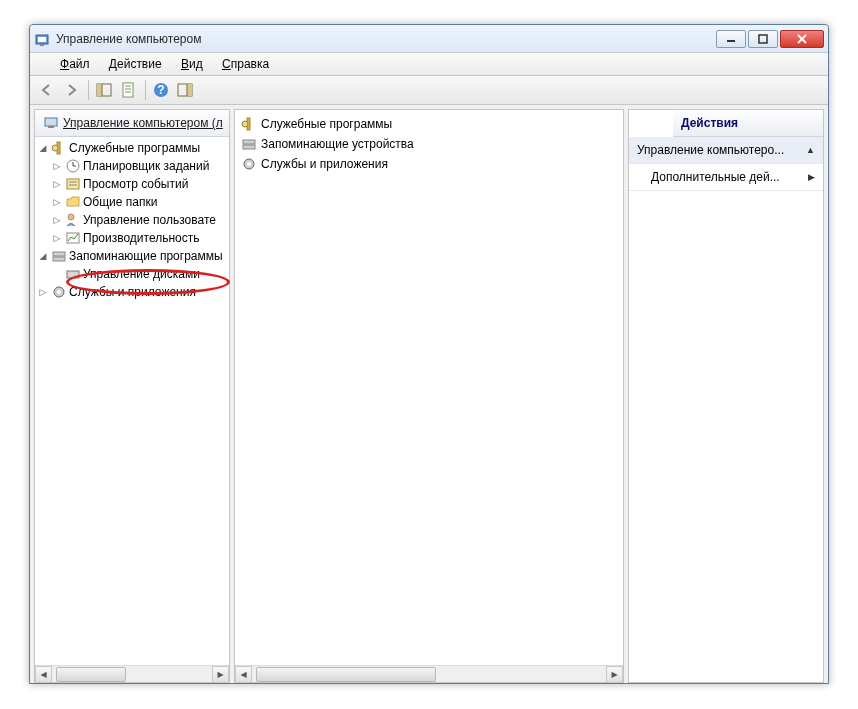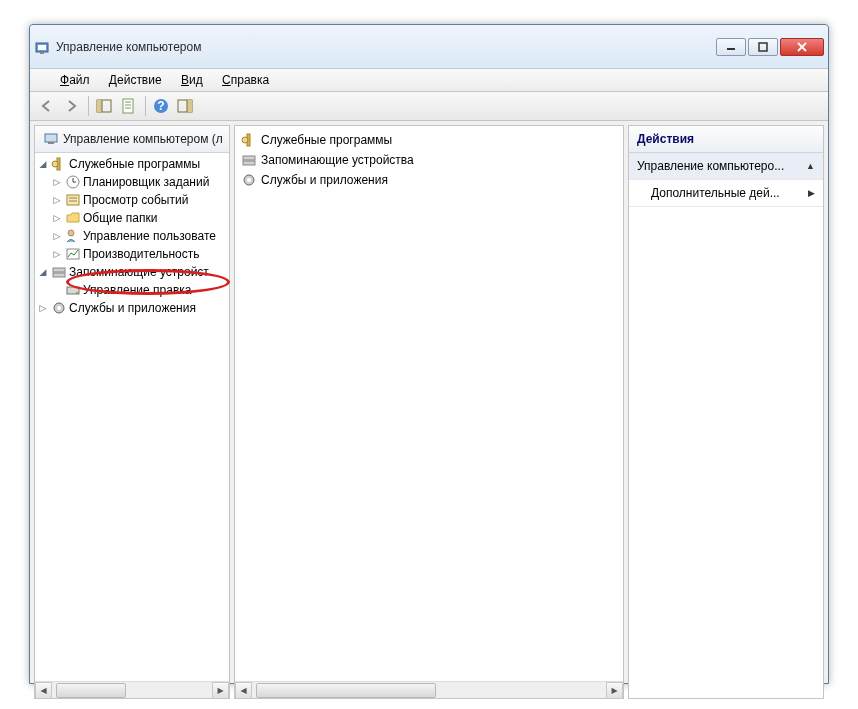--- a/index.html
+++ b/index.html
@@ -1,20 +1,20 @@
 <!DOCTYPE html>
 <html><head>
 <meta charset="utf-8">
 <style>
 * { box-sizing: border-box; margin: 0; padding: 0; font-family: "Segoe UI", Tahoma, sans-serif; font-size: 12px; }
 body { background: #fff; width: 858px; height: 709px; overflow: hidden; }
 
 .window { position: absolute; left: 29px; top: 24px; width: 800px; height: 660px; border: 1px solid #5a7ca0; background: #f0f0f0; box-shadow: 0 0 8px rgba(0,0,0,0.3); border-radius: 4px 4px 0 0; }
 
-.titlebar { height: 44px; background: linear-gradient(#eef4fb, #dde9f7); display: flex; align-items: center; padding: 0 4px; border-radius: 4px 4px 0 0; border-bottom: 1px solid #c0c8d0; }
+.titlebar { height: 28px; background: linear-gradient(#eef4fb, #dde9f7); display: flex; align-items: center; padding: 0 4px; border-radius: 4px 4px 0 0; border-bottom: 1px solid #c0c8d0; }
 .titlebar .app-icon { width: 16px; height: 16px; margin-right: 6px; display: inline-flex; }
 .titlebar .title { flex: 1; color: #2a2a2a; }
 .win-controls { display: flex; }
 .win-btn { width: 30px; height: 18px; margin-left: 2px; border: 1px solid #8898b0; border-radius: 2px; background: linear-gradient(#f8fafd,#dbe5f2); display: flex; align-items: center; justify-content: center; font-size: 10px; color: #333; cursor: default; }
 .win-btn.close { background: linear-gradient(#f08080,#d43a2a); border-color: #a03028; color: #fff; width: 44px; }
 
 .menubar { background: linear-gradient(#fafafa,#ececec); border-bottom: 1px solid #c5c5c5; padding: 2px 22px; }
 .menubar span.menu-item { display: inline-block; padding: 2px 8px; cursor: default; }
 .menubar span.menu-item u { text-decoration: underline; }
 
@@ -22,36 +22,36 @@
 .toolbar .tbtn { width: 22px; height: 22px; border: 1px solid transparent; border-radius: 2px; display: inline-flex; align-items: center; justify-content: center; margin-right: 2px; cursor: default; }
 .toolbar .sep { width: 1px; height: 20px; background: #c0c0c0; margin: 0 4px; }
 
 .content { display: flex; height: 582px; padding: 4px; gap: 4px; }
 .panel { background: #fff; border: 1px solid #c5c5c5; position: relative; overflow: hidden; }
 .panel.left { width: 196px; }
 .panel.mid { flex: 1; }
 .panel.right { width: 196px; }
 
 .col-header { background: linear-gradient(#fdfdfd,#ebeef3); border-bottom: 1px solid #d0d4da; padding: 5px 8px; font-weight: normal; color: #1a1a1a; }
-.col-header.left-header { display: flex; align-items: center; gap: 4px; white-space: nowrap; overflow: hidden; }
+.col-header.left-header { display: flex; align-items: center; gap: 4px; white-space: nowrap; overflow: hidden; text-decoration: underline; }
 
 .tree { padding: 2px 0 0 0; overflow: hidden; white-space: nowrap; }
 .tree-row { display: flex; align-items: center; height: 18px; padding-right: 4px; cursor: default; }
 .tree-row .expander { width: 16px; text-align: center; color: #5a6a7a; font-size: 9px; }
 .tree-row .ticon { width: 16px; height: 16px; display: inline-flex; align-items: center; justify-content: center; margin-right: 2px; }
 .tree-row .tlabel { color: #000; }
 .indent0 { padding-left: 0px; }
 .indent1 { padding-left: 14px; }
 
 .highlight-circle { position: absolute; border: 3px solid #d82020; border-radius: 50% / 50%; width: 164px; height: 26px; left: 66px; top: 269px; pointer-events: none; }
 
 .list { padding: 4px 0; }
 .list-row { display: flex; align-items: center; height: 20px; padding-left: 6px; gap: 4px; cursor: default; }
 
-.actions-header { background: linear-gradient(#fdfdfd,#ebeef3); border-bottom: 1px solid #d0d4da; padding: 6px 8px; font-weight: bold; color: #0a0a6a; }
+.actions-header { background: linear-gradient(#fdfdfd,#ebeef3); border-bottom: 1px solid #d0d4da; padding: 6px 8px; font-weight: bold; color: #0a0a6a; margin-left: 44px; }
 .action-row { display: flex; align-items: center; justify-content: space-between; padding: 6px 8px; border-bottom: 1px solid #e8e8e8; cursor: default; }
 .action-row.main { background: #e9eef6; }
 .arrow { font-size: 9px; color: #333; }
 
 .hscroll { position: absolute; bottom: 0; left: 0; right: 0; height: 17px; background: #f0f0f0; border-top: 1px solid #dcdcdc; display: flex; align-items: center; }
 .hscroll .sbtn { width: 17px; height: 17px; background: linear-gradient(#f8f8f8,#e0e0e0); border: 1px solid #c8c8c8; display: flex; align-items: center; justify-content: center; font-size: 8px; color: #555; }
 .hscroll .track { flex: 1; height: 17px; position: relative; background: #efefef; }
 .hscroll .thumb { position: absolute; height: 15px; top: 1px; background: linear-gradient(#f4f4f4,#d8d8d8); border: 1px solid #b8b8b8; border-radius: 2px; }
 
 svg { display: block; }
@@ -215,31 +215,31 @@
           <span class="tlabel">Производительность</span>
         </div>
         <div class="tree-row indent0">
           <span class="expander">◢</span>
           <span class="ticon">
               <svg width="16" height="16">
                 <rect x="2" y="4" width="12" height="4" fill="#d0d0d0" stroke="#888"></rect>
                 <rect x="2" y="9" width="12" height="4" fill="#d0d0d0" stroke="#888"></rect>
               </svg>
             </span>
-          <span class="tlabel">Запоминающие устройст</span>
+          <span class="tlabel">Запоминающие программы</span>
         </div>
         <div class="tree-row indent1">
           <span class="expander"></span>
           <span class="ticon">
               <svg width="16" height="16">
                 <rect x="2" y="5" width="12" height="7" fill="#d8d8d8" stroke="#777"></rect>
                 <circle cx="12" cy="11" r="1" fill="#5a5"></circle>
               </svg>
             </span>
-          <span class="tlabel">Управление правка</span>
+          <span class="tlabel">Управление дисками</span>
         </div>
         <div class="tree-row indent0">
           <span class="expander">▷</span>
           <span class="ticon">
               <svg width="16" height="16">
                 <circle cx="8" cy="8" r="5" fill="#d0d0d0" stroke="#666"></circle>
                 <circle cx="8" cy="8" r="2" fill="#fff"></circle>
               </svg>
             </span>
           <span class="tlabel">Службы и приложения</span>

